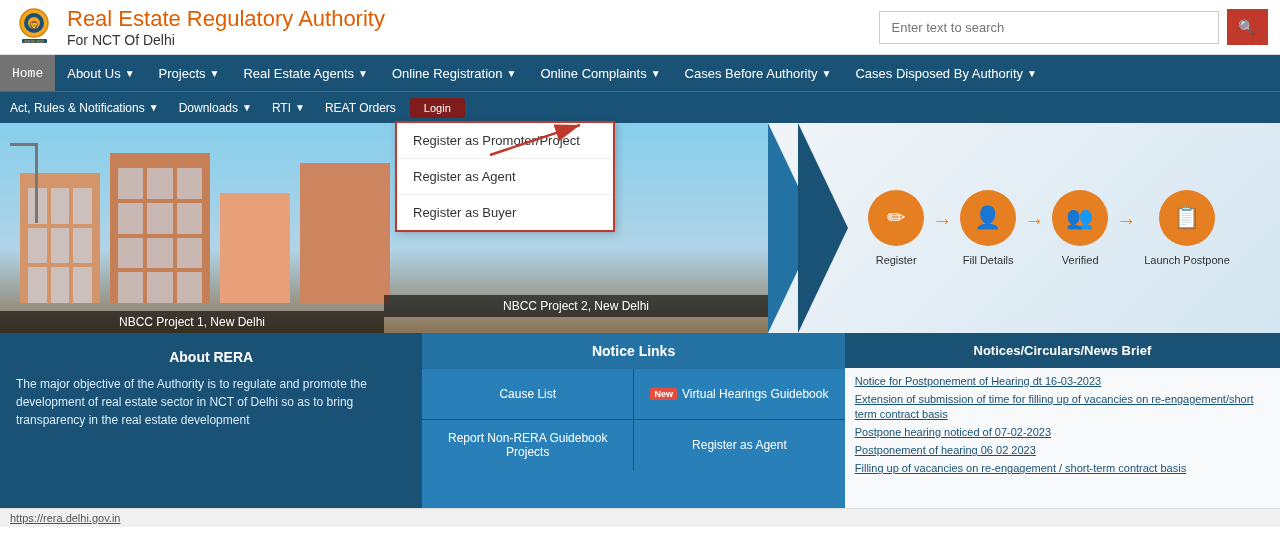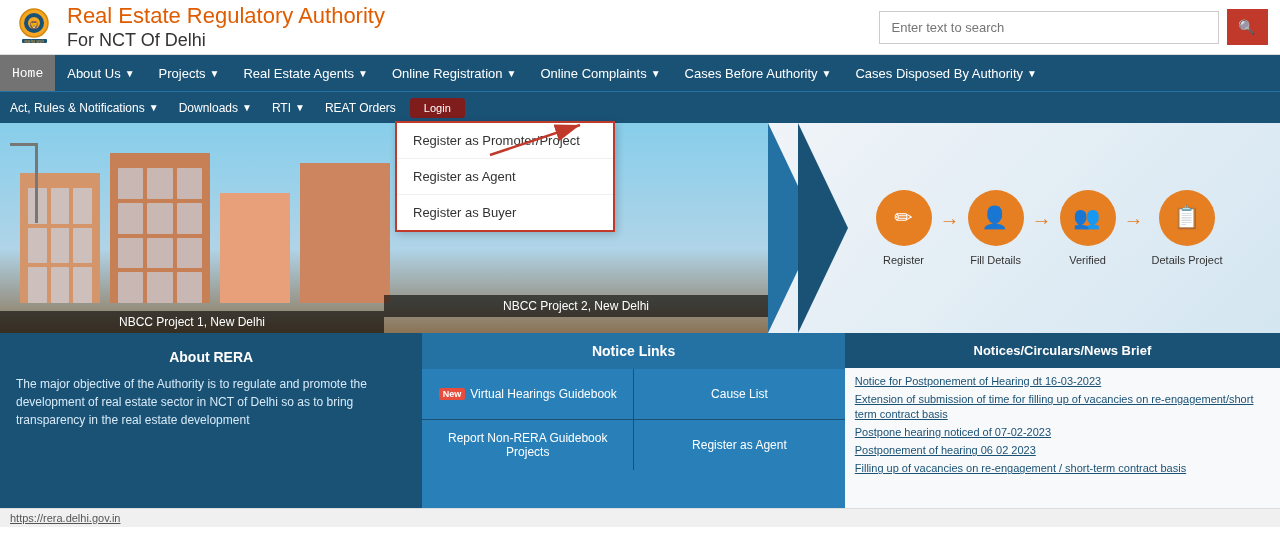--- a/index.html
+++ b/index.html
@@ -27,21 +27,21 @@
       display: flex;
       flex-direction: column;
     }
     .site-title-main {
       font-size: 22px;
       font-weight: normal;
       color: #e05c00;
       line-height: 1.2;
     }
     .site-title-sub {
-      font-size: 18px;
+      font-size: 14px;
       color: #333;
     }
     .header-search {
       margin-left: auto;
       display: flex;
       align-items: center;
       gap: 8px;
     }
     .header-search input {
       width: 340px;
@@ -540,44 +540,44 @@
         <span class="step-label">Fill Details</span>
       </div>
       <div class="step-arrow">→</div>
       <div class="step">
         <div class="step-circle">👥</div>
         <span class="step-label">Verified</span>
       </div>
       <div class="step-arrow">→</div>
       <div class="step">
         <div class="step-circle">📋</div>
-        <span class="step-label">Details Project</span>
+        <span class="step-label">Launch Postpone</span>
       </div>
     </div>
   </div>
 </div>
 
 <div class="bottom-section">
 
   <div class="about-rera">
     <h3>About RERA</h3>
     <p>The major objective of the Authority is to regulate and promote the development of real estate sector in NCT of Delhi so as to bring transparency in the real estate development</p>
   </div>
 
   <div class="quick-links">
     <h3>Notice Links</h3>
     <div class="ql-grid">
+      <div class="ql-item">
+        <span>Cause List</span>
+      </div>
       <div class="ql-item">
         <div class="ql-item-inner">
           <span class="new-badge">New</span>
           <span>Virtual Hearings Guidebook</span>
         </div>
-      </div>
-      <div class="ql-item">
-        <span>Cause List</span>
       </div>
       <div class="ql-item">
         <span>Report Non-RERA Guidebook Projects</span>
       </div>
       <div class="ql-item">
         <span>Register as Agent</span>
       </div>
     </div>
   </div>
 

